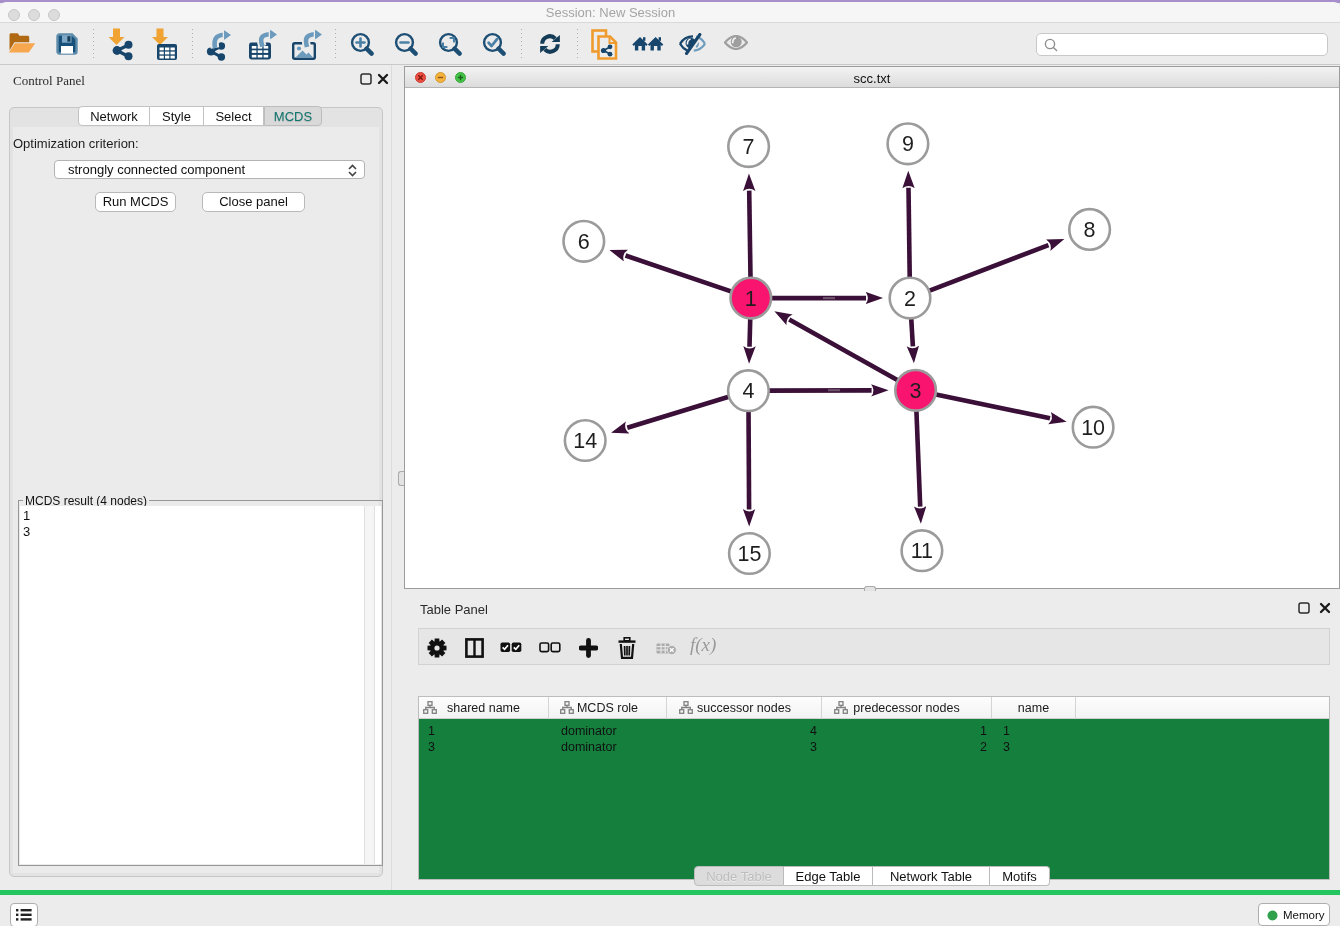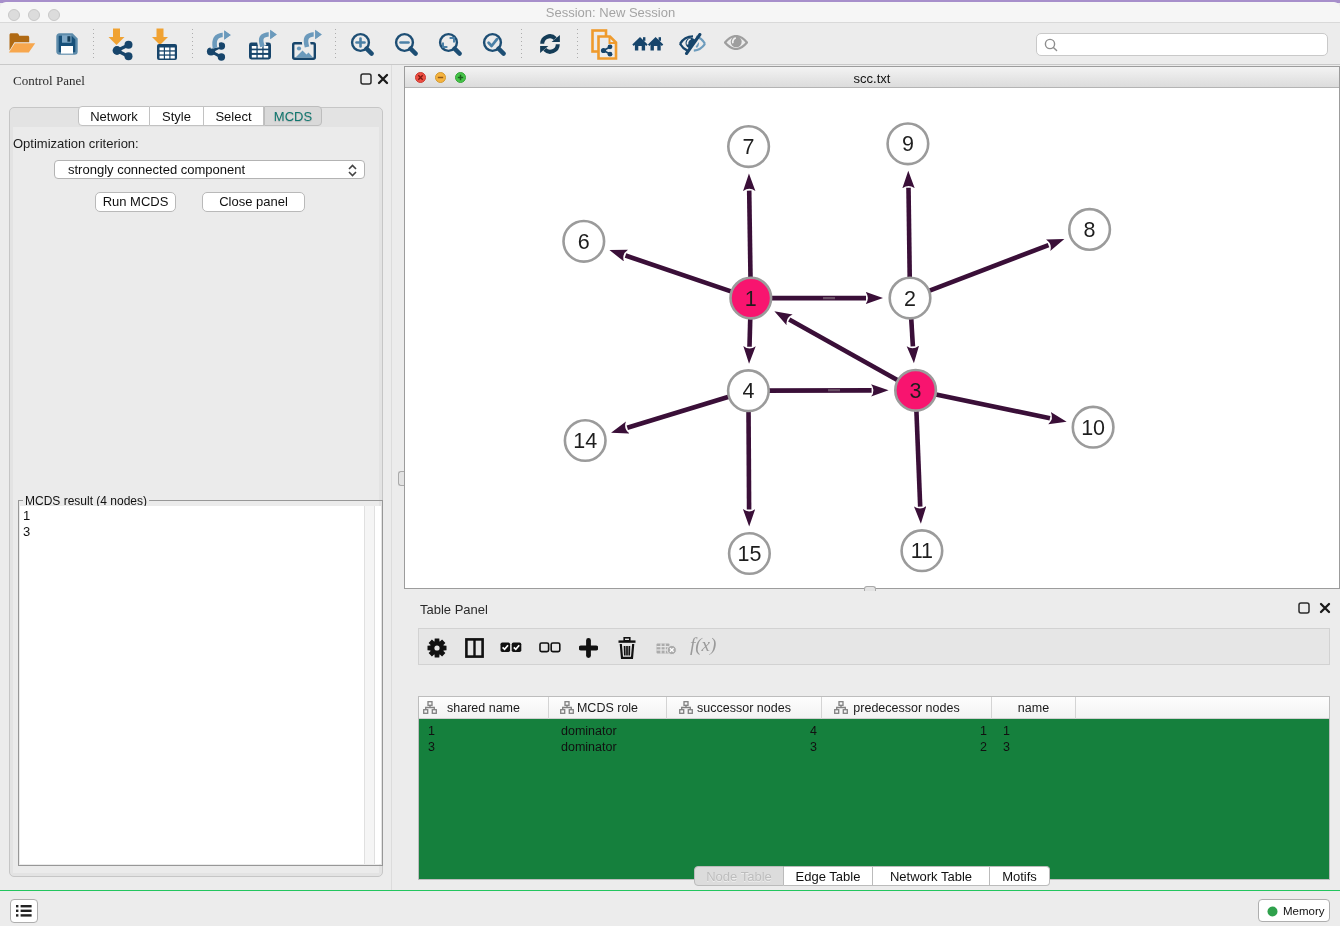--- a/index.html
+++ b/index.html
@@ -37,21 +37,21 @@
 #tpanel { left:404px; top:592px; width:936px; height:298px; background:#ececec; }
 #tpanel-h { position:absolute; left:16px; top:10px; font-size:13px; color:#2b2b2b; }
 #ttoolbar { position:absolute; left:14px; top:36px; width:912px; height:37px; background:#e6e6e6; border:1px solid #d2d2d2; }
 #ttable { position:absolute; left:14px; top:80px; width:912px; height:184px; background:#15803d; border:1px solid #bdbdbd;margin-top:24px; }
 #thead { position:absolute; left:0; top:0; width:910px; height:22px; background:linear-gradient(#fdfdfd,#f3f3f3); border-bottom:1px solid #cfcfcf; }
 .hcell { position:absolute; top:0; height:22px; border-right:1px solid #d4d4d4; font-size:12.5px; color:#1a1a1a; text-align:center; line-height:22px; }
 .trow { position:absolute; font-size:12.5px; color:#111; }
 .hicon { position:absolute; top:4px; }
 .btab { position:absolute; top:274px; height:20px; border:1px solid #bbb; border-left:none; font-size:13px; text-align:center; line-height:19px; background:#fff; color:#111; }
 
-#statusbar { left:0; top:890px; width:1340px; height:32px; background:#ececec; border-top:1px solid #22c55e;padding-left:16px; }
+#statusbar { left:0; top:890px; width:1340px; height:32px; background:#ececec; border-top:5px solid #22c55e;padding-left:16px; }
 #listbtn { position:absolute; left:10px; top:8px; width:28px; height:24px; background:#fff; border:1px solid #aeaeae; border-radius:4px; }
 #membtn { position:absolute; left:1258px; top:8px; width:72px; height:23px; background:#fff; border:1px solid #aeaeae; border-radius:4px; font-size:11.5px; color:#111; }
 </style>
 </head>
 <body>
 <div class="abs" id="purple"></div>
 <div class="abs" id="titlebar">
   <div class="tlight" style="left:8px;"></div>
   <div class="tlight" style="left:28px;"></div>
   <div class="tlight" style="left:48px;"></div>

